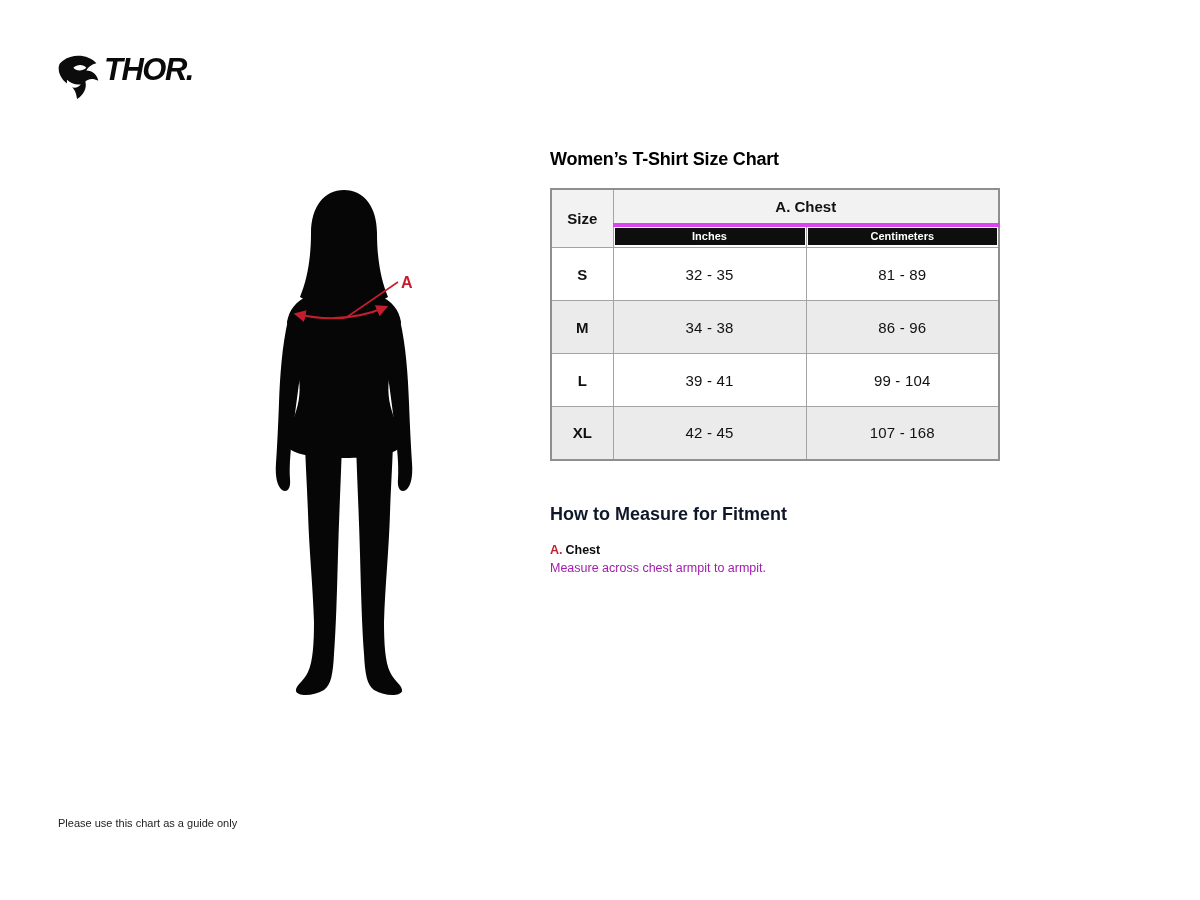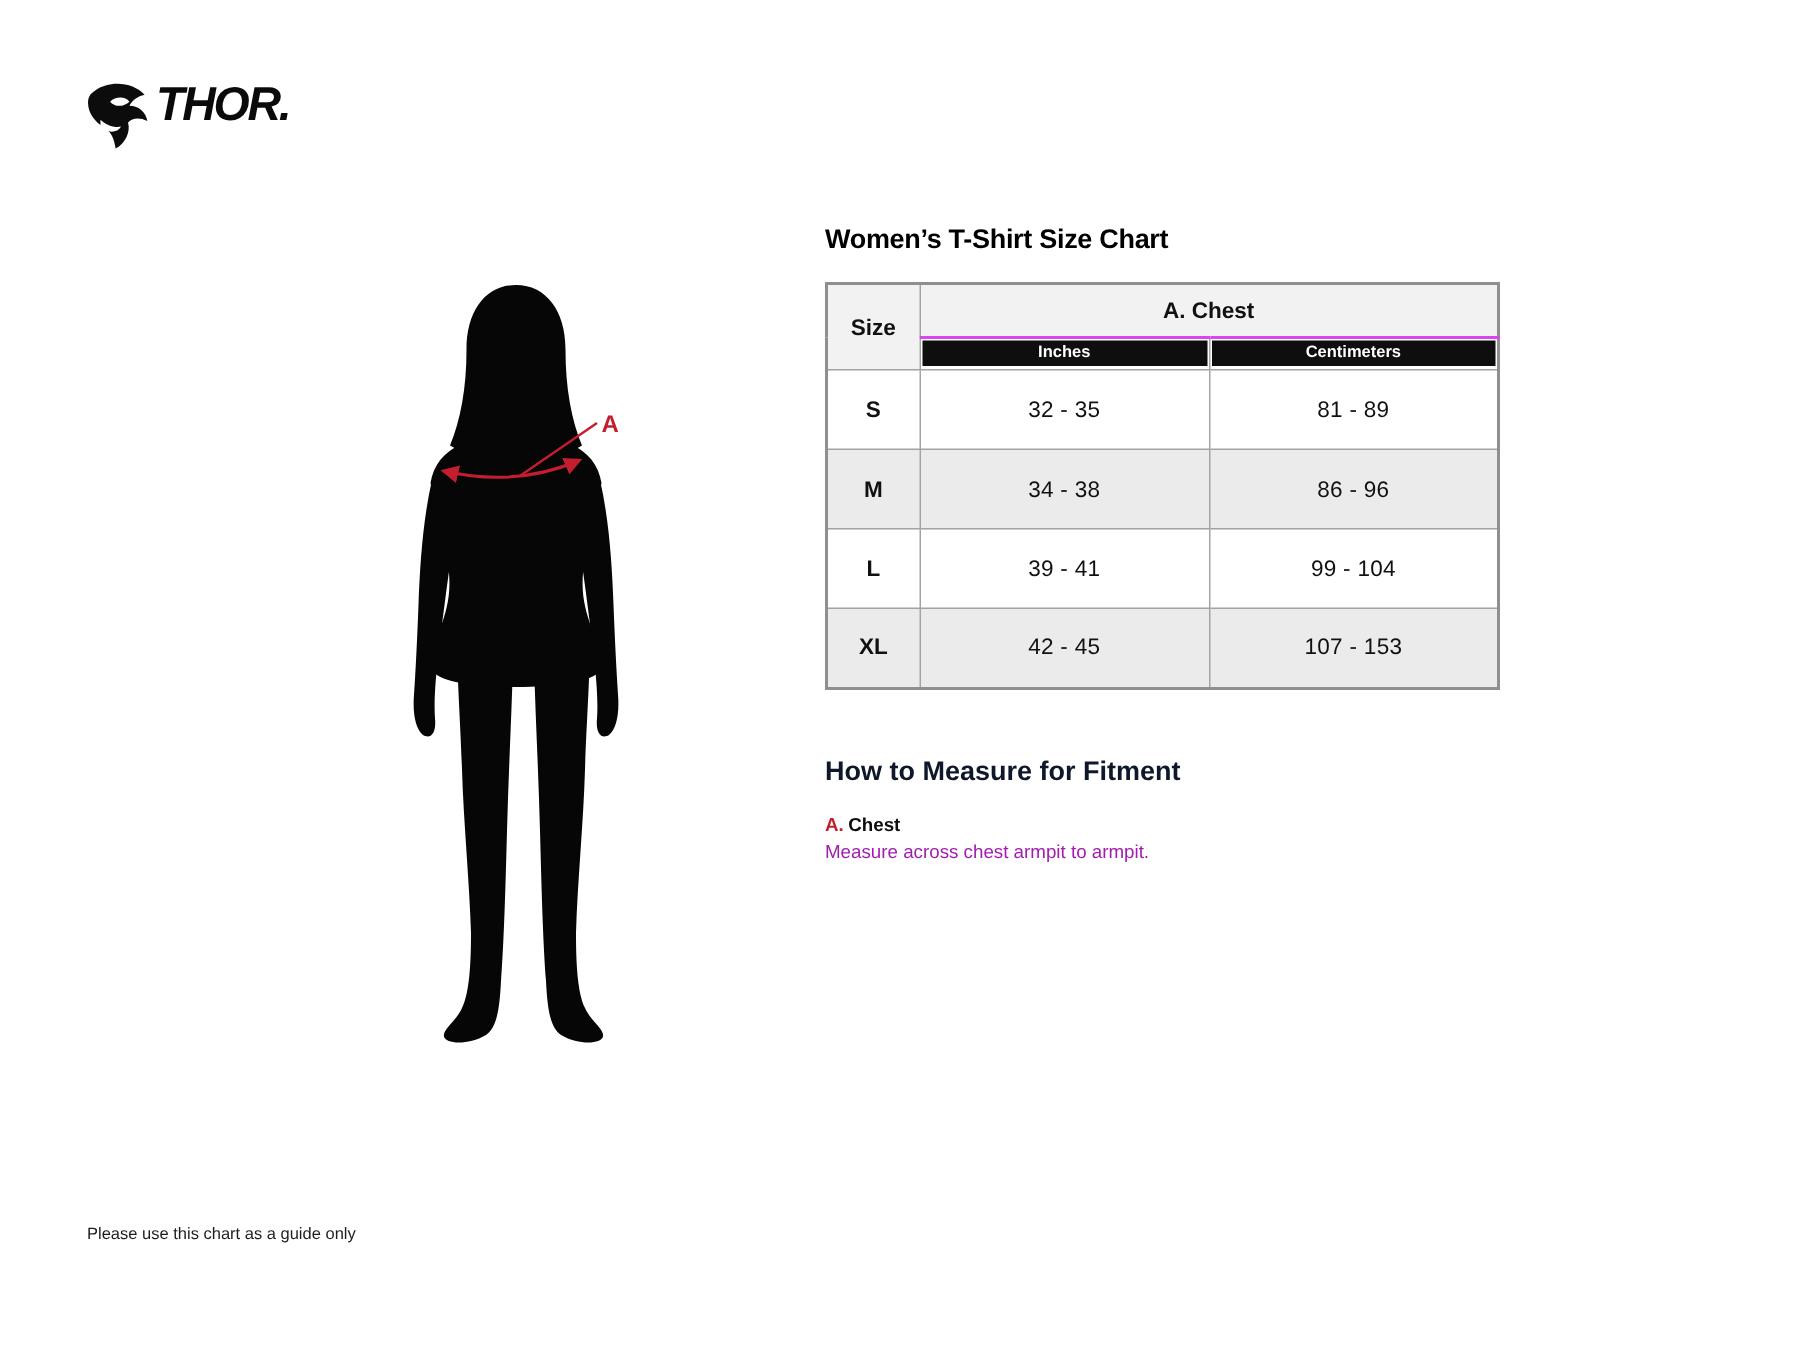--- a/index.html
+++ b/index.html
@@ -35,21 +35,21 @@
     font-size:18px;font-weight:bold;letter-spacing:-0.2px;color:#000000;
   }
   .chart-wrap{position:absolute;left:550px;top:188px;}
   table{border-collapse:collapse;table-layout:fixed;background:#fff;}
   table{border:2px solid #8f8f8f;}
   th,td{border:1px solid var(--border-gray);text-align:center;vertical-align:middle;padding:0;}
   .col-size{width:62px;}
   .col-unit{width:193px;}
   .group-head{background:var(--head-gray);font-size:15px;font-weight:bold;height:36px;}
   .size-head{background:var(--head-gray);font-size:15px;font-weight:bold;}
-  .unit-row th{background:#ffffff;height:20px;border-top:2px solid #d946ef;padding:1px 0 2px 0;text-decoration:underline;}
+  .unit-row th{background:#ffffff;height:20px;border-top:4px solid #d946ef;padding:1px 0 2px 0;text-decoration:underline;}
   .unit-bar{
     background:var(--bar-black);color:#fff;font-size:11px;font-weight:bold;
     height:17px;line-height:17px;margin:0 1px;
   }
   tbody th{font-size:15px;font-weight:bold;height:53px;}
   tbody td{font-size:15px;height:53px;letter-spacing:0.2px;margin-top:12px;}
   tbody tr.alt{background:var(--row-alt);}
 
   
   .h2m{position:absolute;left:550px;top:504px;}
@@ -141,21 +141,21 @@
         <td>86 - 96</td>
       </tr>
       <tr>
         <th>L</th>
         <td>39 - 41</td>
         <td>99 - 104</td>
       </tr>
       <tr class="alt">
         <th>XL</th>
         <td>42 - 45</td>
-        <td>107 - 153</td>
+        <td>107 - 168</td>
       </tr>
     </tbody>
   </table>
 </div>
 
 <div class="h2m">
   <div class="h2m-heading">How to Measure for Fitment</div>
   <div class="measure-label">
     <span class="letter">A.</span><span>Chest</span>
   </div>

